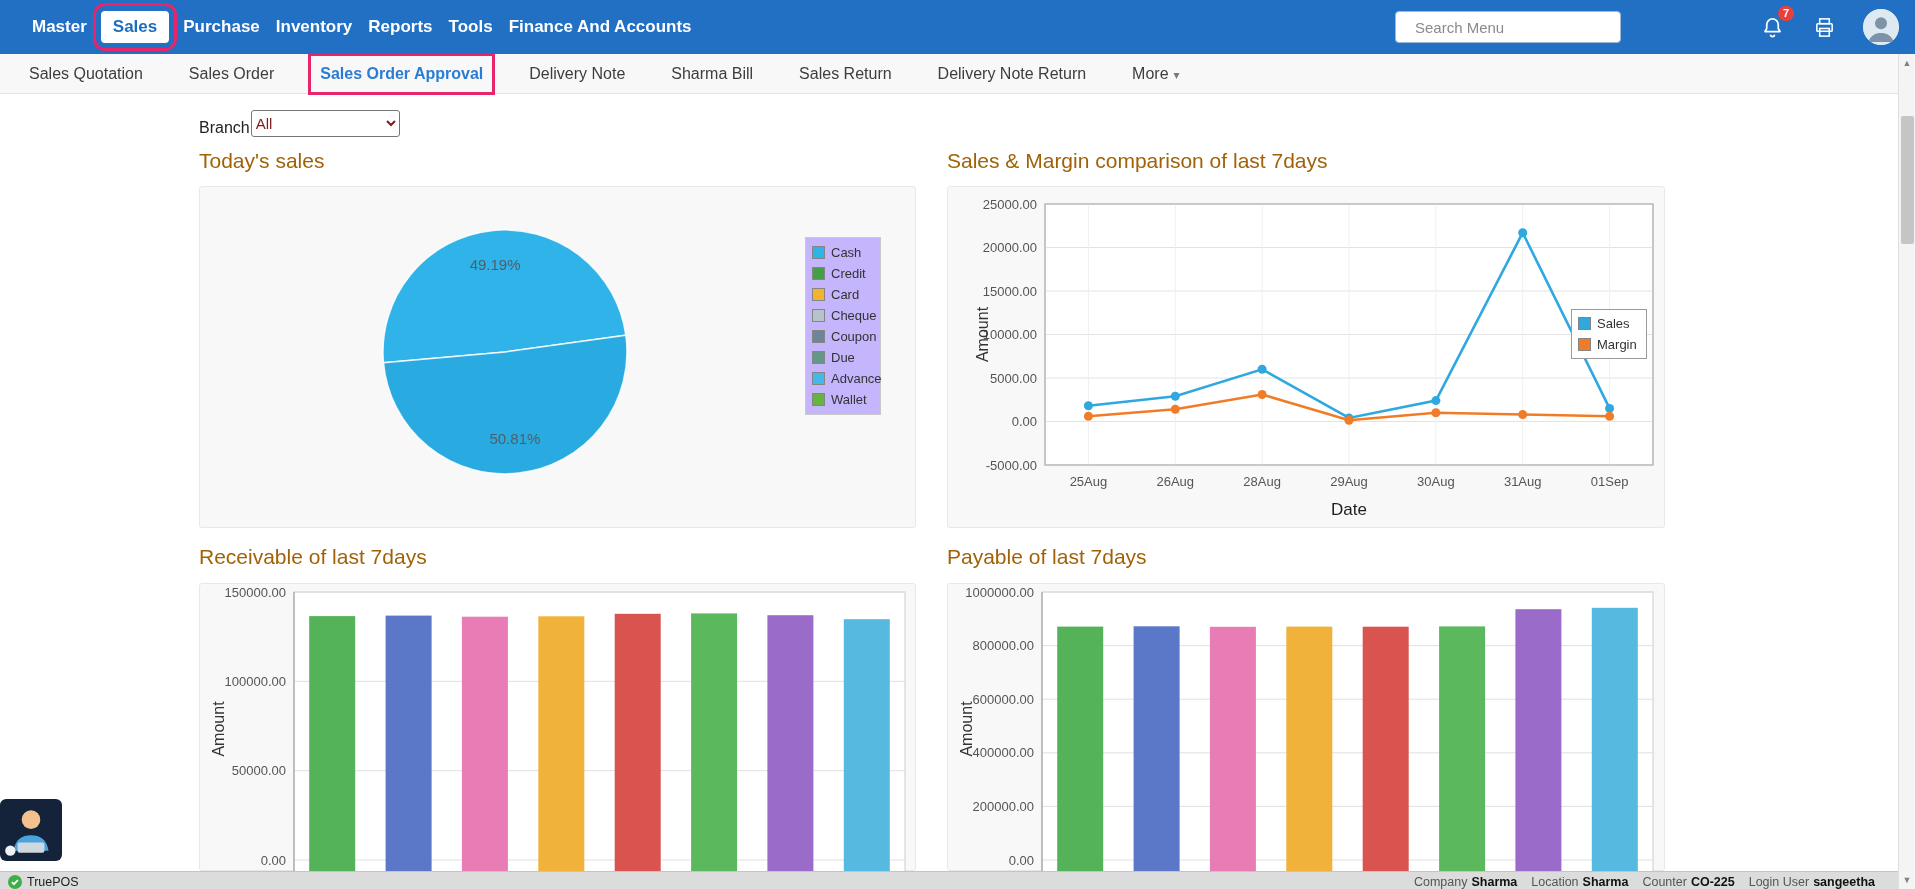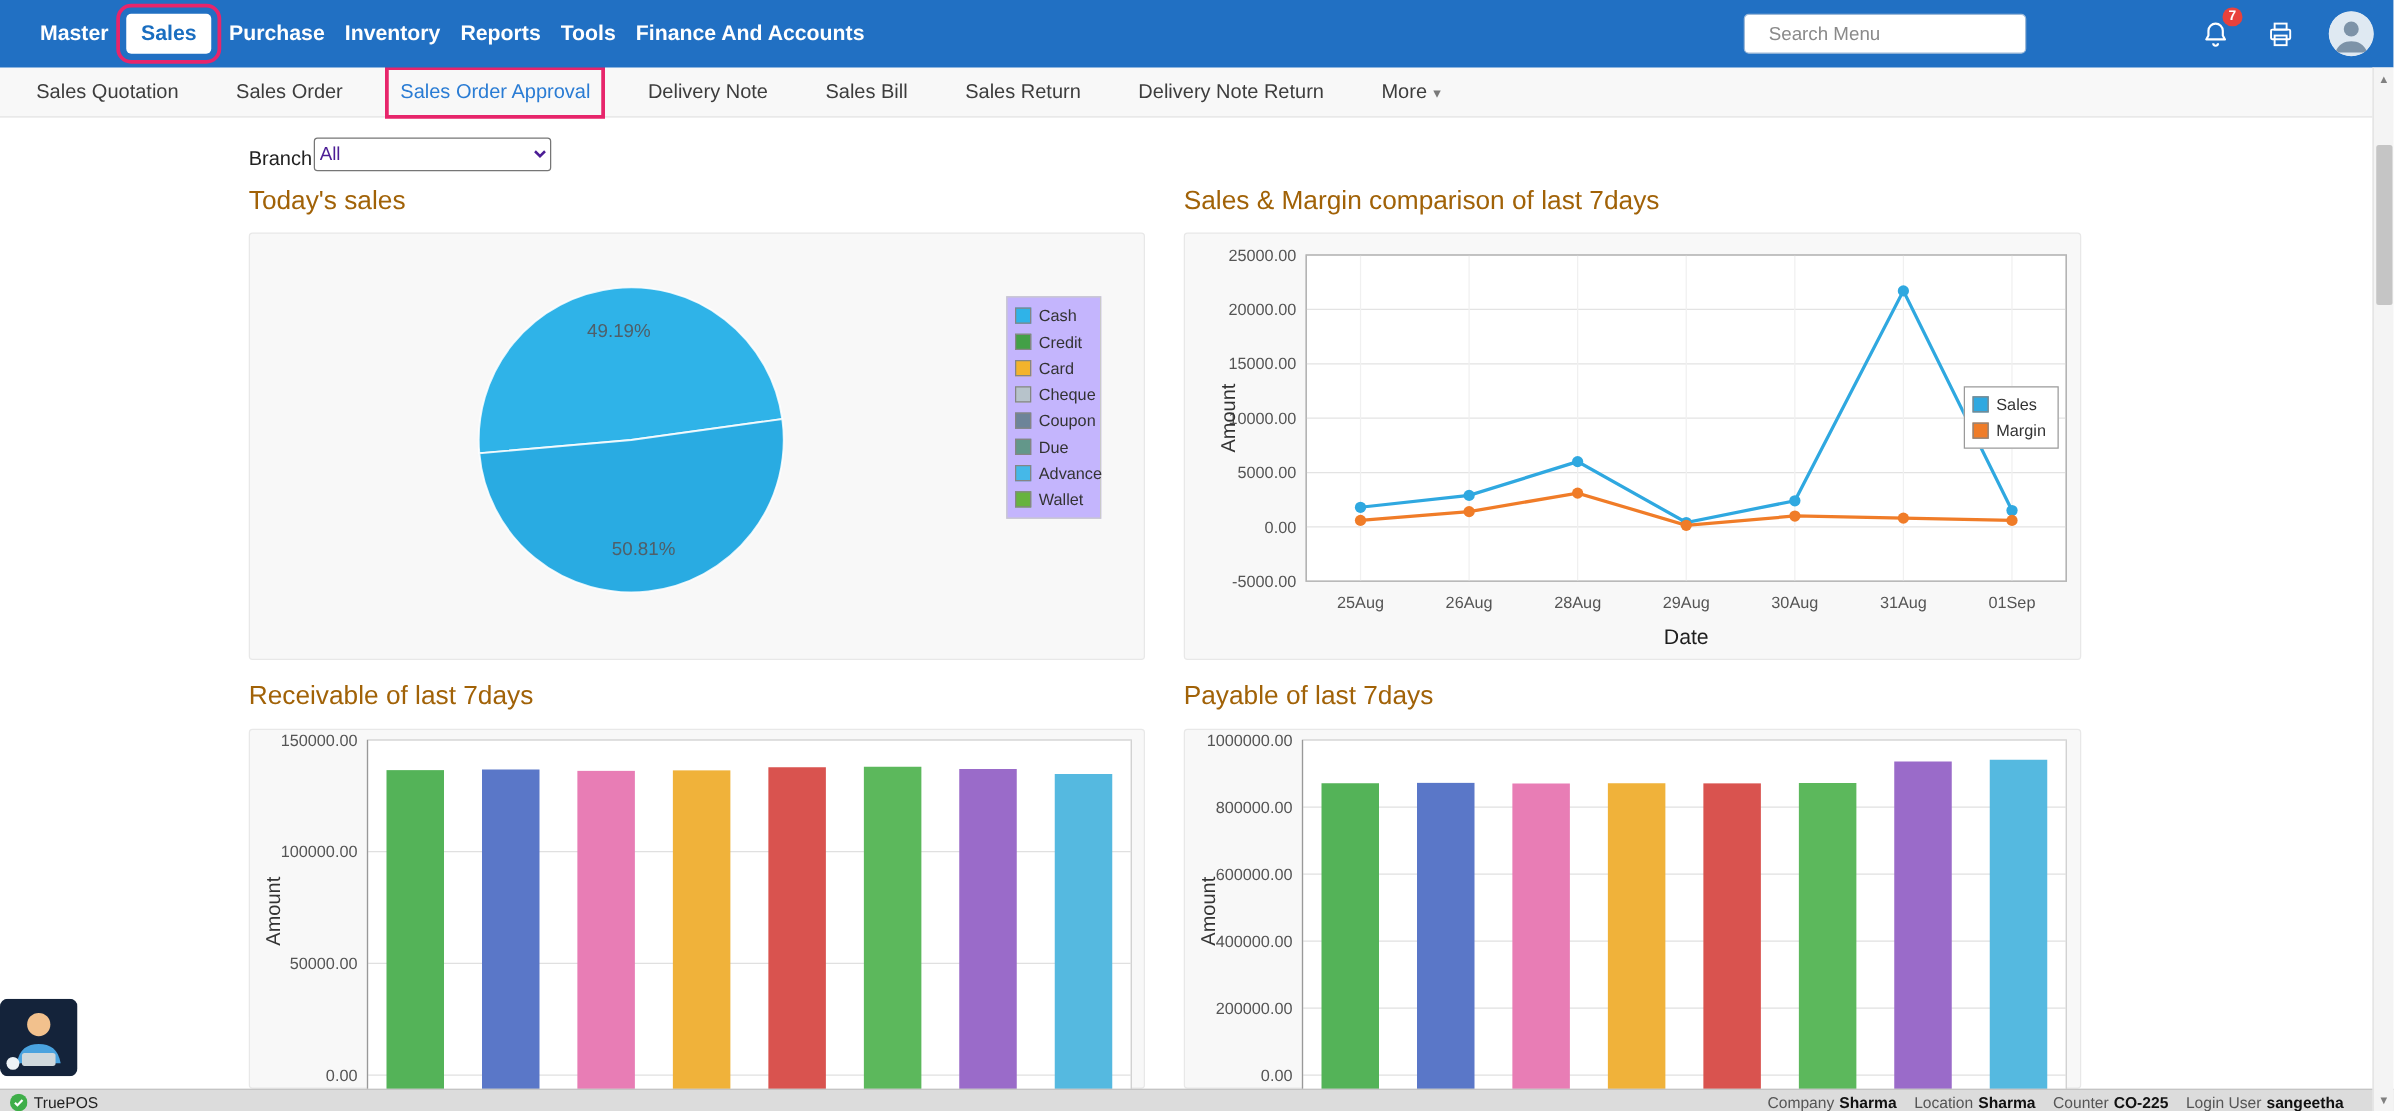--- a/index.html
+++ b/index.html
@@ -21,21 +21,21 @@
   .avatar{width:36px;height:36px;border-radius:50%;overflow:hidden;cursor:pointer;background:#dfe9f2}
 
   
   .subnav{position:absolute;left:0;top:54px;width:1898px;height:40px;background:#f8f8f8;border-bottom:1px solid #e4e4e4;display:flex;align-items:center;gap:42px;padding:0 20px 0 27px;z-index:10}
   .sub-item{font-size:16px;color:#3d3d3d;cursor:pointer;white-space:nowrap;padding:2px}
   .sub-item.active{color:#2a7cd4}
   .caret{color:#7a7a7a;font-size:12px;margin-left:5px}
 
   
   .branch-row{position:absolute;left:199px;top:110px;display:flex;align-items:flex-end;gap:1px;font-size:16px;color:#222}
-  #branch-select{width:190px;height:27px;font-size:15px;border:1px solid #767676;border-radius:3px;background:#fff;color:#4c1d95}
+  #branch-select{width:149px;height:27px;font-size:15px;border:1px solid #767676;border-radius:3px;background:#fff;color:#7f1d1d}
 
   
   .sec-title{position:absolute;margin:0;font-size:21px;font-weight:400;color:#a16207;white-space:nowrap}
   #h-pie{left:199px;top:149px}
   #h-line{left:947px;top:149px}
   #h-recv{left:199px;top:545px}
   #h-pay{left:947px;top:545px}
 
   
   .panel{position:absolute;background:#f8f8f8;border:1px solid #e8e8e8;border-radius:3px}
@@ -114,23 +114,23 @@
           <circle cx="12" cy="9.5" r="4" fill="#7d93a8"></circle>
           <path d="M3.5 22c1.5-4.5 5-6 8.5-6s7 1.5 8.5 6z" fill="#7d93a8"></path>
         </svg>
       </div>
     </div>
   </header>
 
   <nav class="subnav" id="sub-nav">
       <div class="sub-item"><span>Sales Quotation</span></div>
       <div class="sub-item"><span>Sales Order</span></div>
-      <div class="sub-item active annotated-sub" style="outline-color: rgb(231, 37, 107);"><span>Sales Order Approval</span></div>
+      <div class="sub-item active annotated-sub" style="outline-color: rgb(231, 37, 107); font-weight: bold;"><span>Sales Order Approval</span></div>
       <div class="sub-item"><span>Delivery Note</span></div>
-      <div class="sub-item"><span>Sales Bill</span></div>
+      <div class="sub-item"><span>Sharma Bill</span></div>
       <div class="sub-item"><span>Sales Return</span></div>
       <div class="sub-item"><span>Delivery Note Return</span></div>
       <div class="sub-item"><span>More</span><span class="caret">▾</span></div>
     </nav>
 
   <div class="branch-row">
     <span>Branch</span>
     <select id="branch-select">
       <option>All</option>
     </select>

